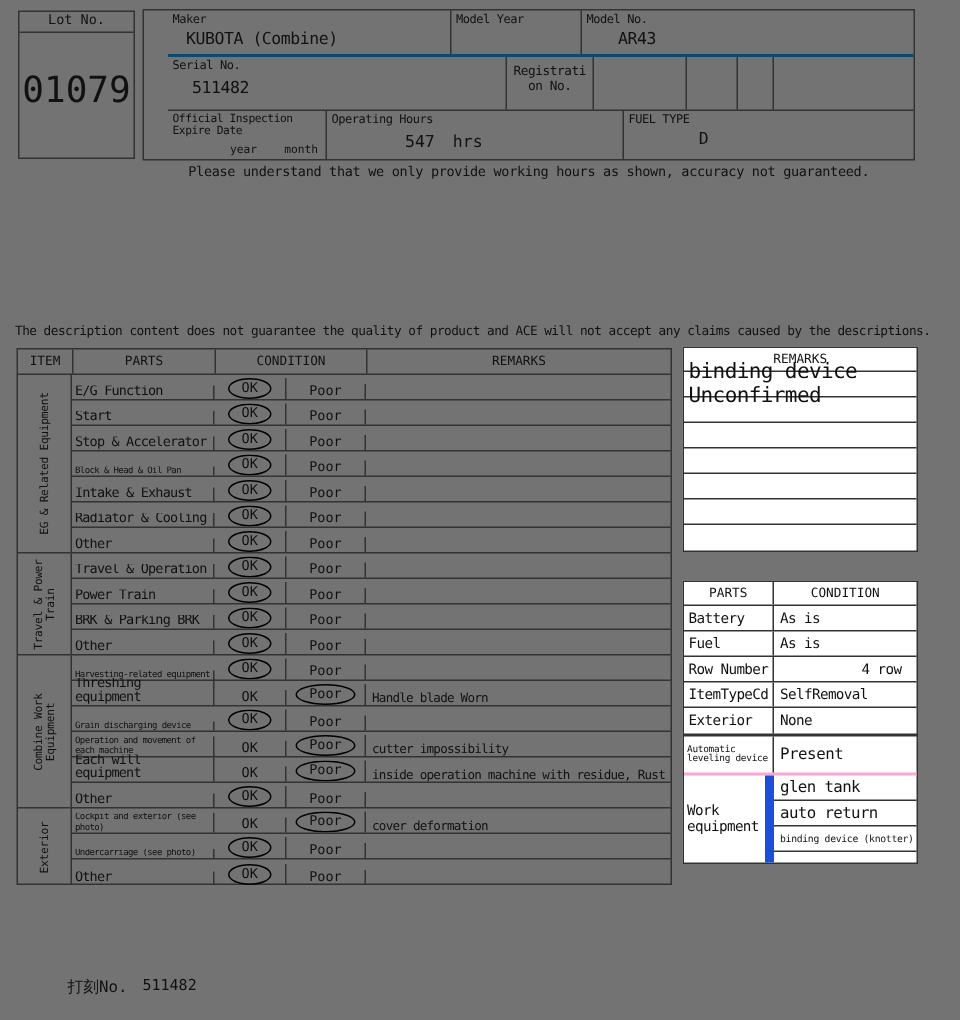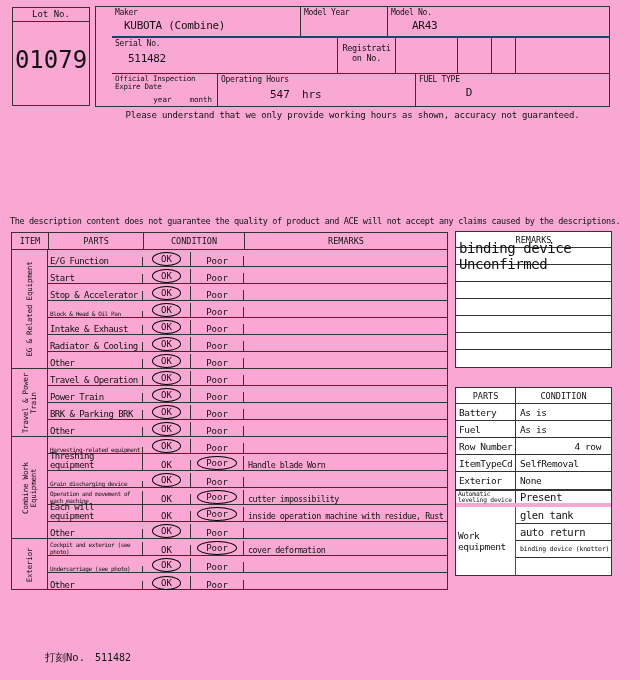--- a/index.html
+++ b/index.html
@@ -1,17 +1,17 @@
 <!DOCTYPE html>
 <html><head>
 <meta charset="utf-8">
 <style>
   html,body{margin:0;padding:0;background:#ffffff;}
   .sheet{
-    position:relative;width:640px;height:680px;background:#f9a8d4;
+    position:relative;width:640px;height:680px;background:#737373;
     font-family:"DejaVu Sans Mono", monospace;color:#111;overflow:hidden;
   }
   
   .lot{position:absolute;left:12px;top:7px;width:78px;height:99px;border:1px solid #333;box-sizing:border-box;}
   .lot-label{height:13px;border-bottom:1px solid #333;text-align:center;font-size:9px;line-height:13px;}
   .lot-value{text-align:center;font-size:24px;margin-top:24px;letter-spacing:0px;}
   .hdr{position:absolute;left:95px;top:6px;width:515px;height:101px;border:1px solid #333;box-sizing:border-box;}
   .hrow{position:absolute;left:16px;right:0;display:flex;box-sizing:border-box;}
   .hrow .cell{box-sizing:border-box;border-left:1px solid #333;position:relative;overflow:hidden;}
   .hrow .cell:first-child{border-left:none;}
@@ -62,25 +62,25 @@
   .pp-head{display:flex;height:16px;border-bottom:1px solid #333;box-sizing:border-box;flex:none;}
   .pp-head div{box-sizing:border-box;font-size:8.5px;display:flex;align-items:center;justify-content:center;}
   .pp-left{width:60px;border-right:1px solid #333;}
   .pp-right{flex:1;}
   .pp-row{display:flex;height:17px;border-bottom:1px solid #333;box-sizing:border-box;flex:none;}
   #partsPanel .pp-row:last-child{border-bottom:none;flex:1;}
   .pp-row .pl{width:60px;border-right:1px solid #333;box-sizing:border-box;font-size:9.5px;letter-spacing:-0.4px;display:flex;align-items:center;padding-left:3px;}
   .pp-row .pv{flex:1;font-size:9.5px;letter-spacing:-0.4px;display:flex;align-items:center;padding-left:4px;box-sizing:border-box;}
   .pp-row .pv.vright{justify-content:flex-end;padding-right:10px;}
   #workPanel{top:490px;height:86px;display:flex;flex-direction:column;}
-  .wk-row1{display:flex;height:16px;border-bottom:4px solid #f9a8d4;box-sizing:border-box;flex:none;}
+  .wk-row1{display:flex;height:26px;border-bottom:2px solid #f9a8d4;box-sizing:border-box;flex:none;}
   .wk-lvl{width:60px;border-right:1px solid #333;box-sizing:border-box;font-size:6.3px;letter-spacing:-0.2px;line-height:6.5px;display:flex;align-items:center;padding-left:2px;}
   .wk-lvlval{flex:1;font-size:10.5px;letter-spacing:-0.3px;display:flex;align-items:center;padding-left:4px;}
   .wk-row2{display:flex;flex:1;}
-  .wk-label{width:60px;border-right:1px solid #1d4ed8;box-sizing:border-box;font-size:9.5px;letter-spacing:-0.4px;line-height:11px;display:flex;align-items:center;padding-left:2px;}
+  .wk-label{width:60px;border-right:6px solid #1d4ed8;box-sizing:border-box;font-size:9.5px;letter-spacing:-0.4px;line-height:11px;display:flex;align-items:center;padding-left:2px;}
   .wk-items{flex:1;display:flex;flex-direction:column;}
   .wk-item{height:17px;border-bottom:1px solid #333;box-sizing:border-box;font-size:10.5px;letter-spacing:-0.4px;display:flex;align-items:center;padding-left:4px;flex:none;}
   .wk-item.small{font-size:6.5px;letter-spacing:-0.2px;text-align:right;}
   .wk-items .wk-item:last-child{border-bottom:none;flex:1;}
   
   .stamp-label{position:absolute;left:45px;top:651px;font-size:10.5px;}
   .stamp-value{position:absolute;left:95px;top:652px;font-size:10px;}
 </style>
 </head>
 <body>

